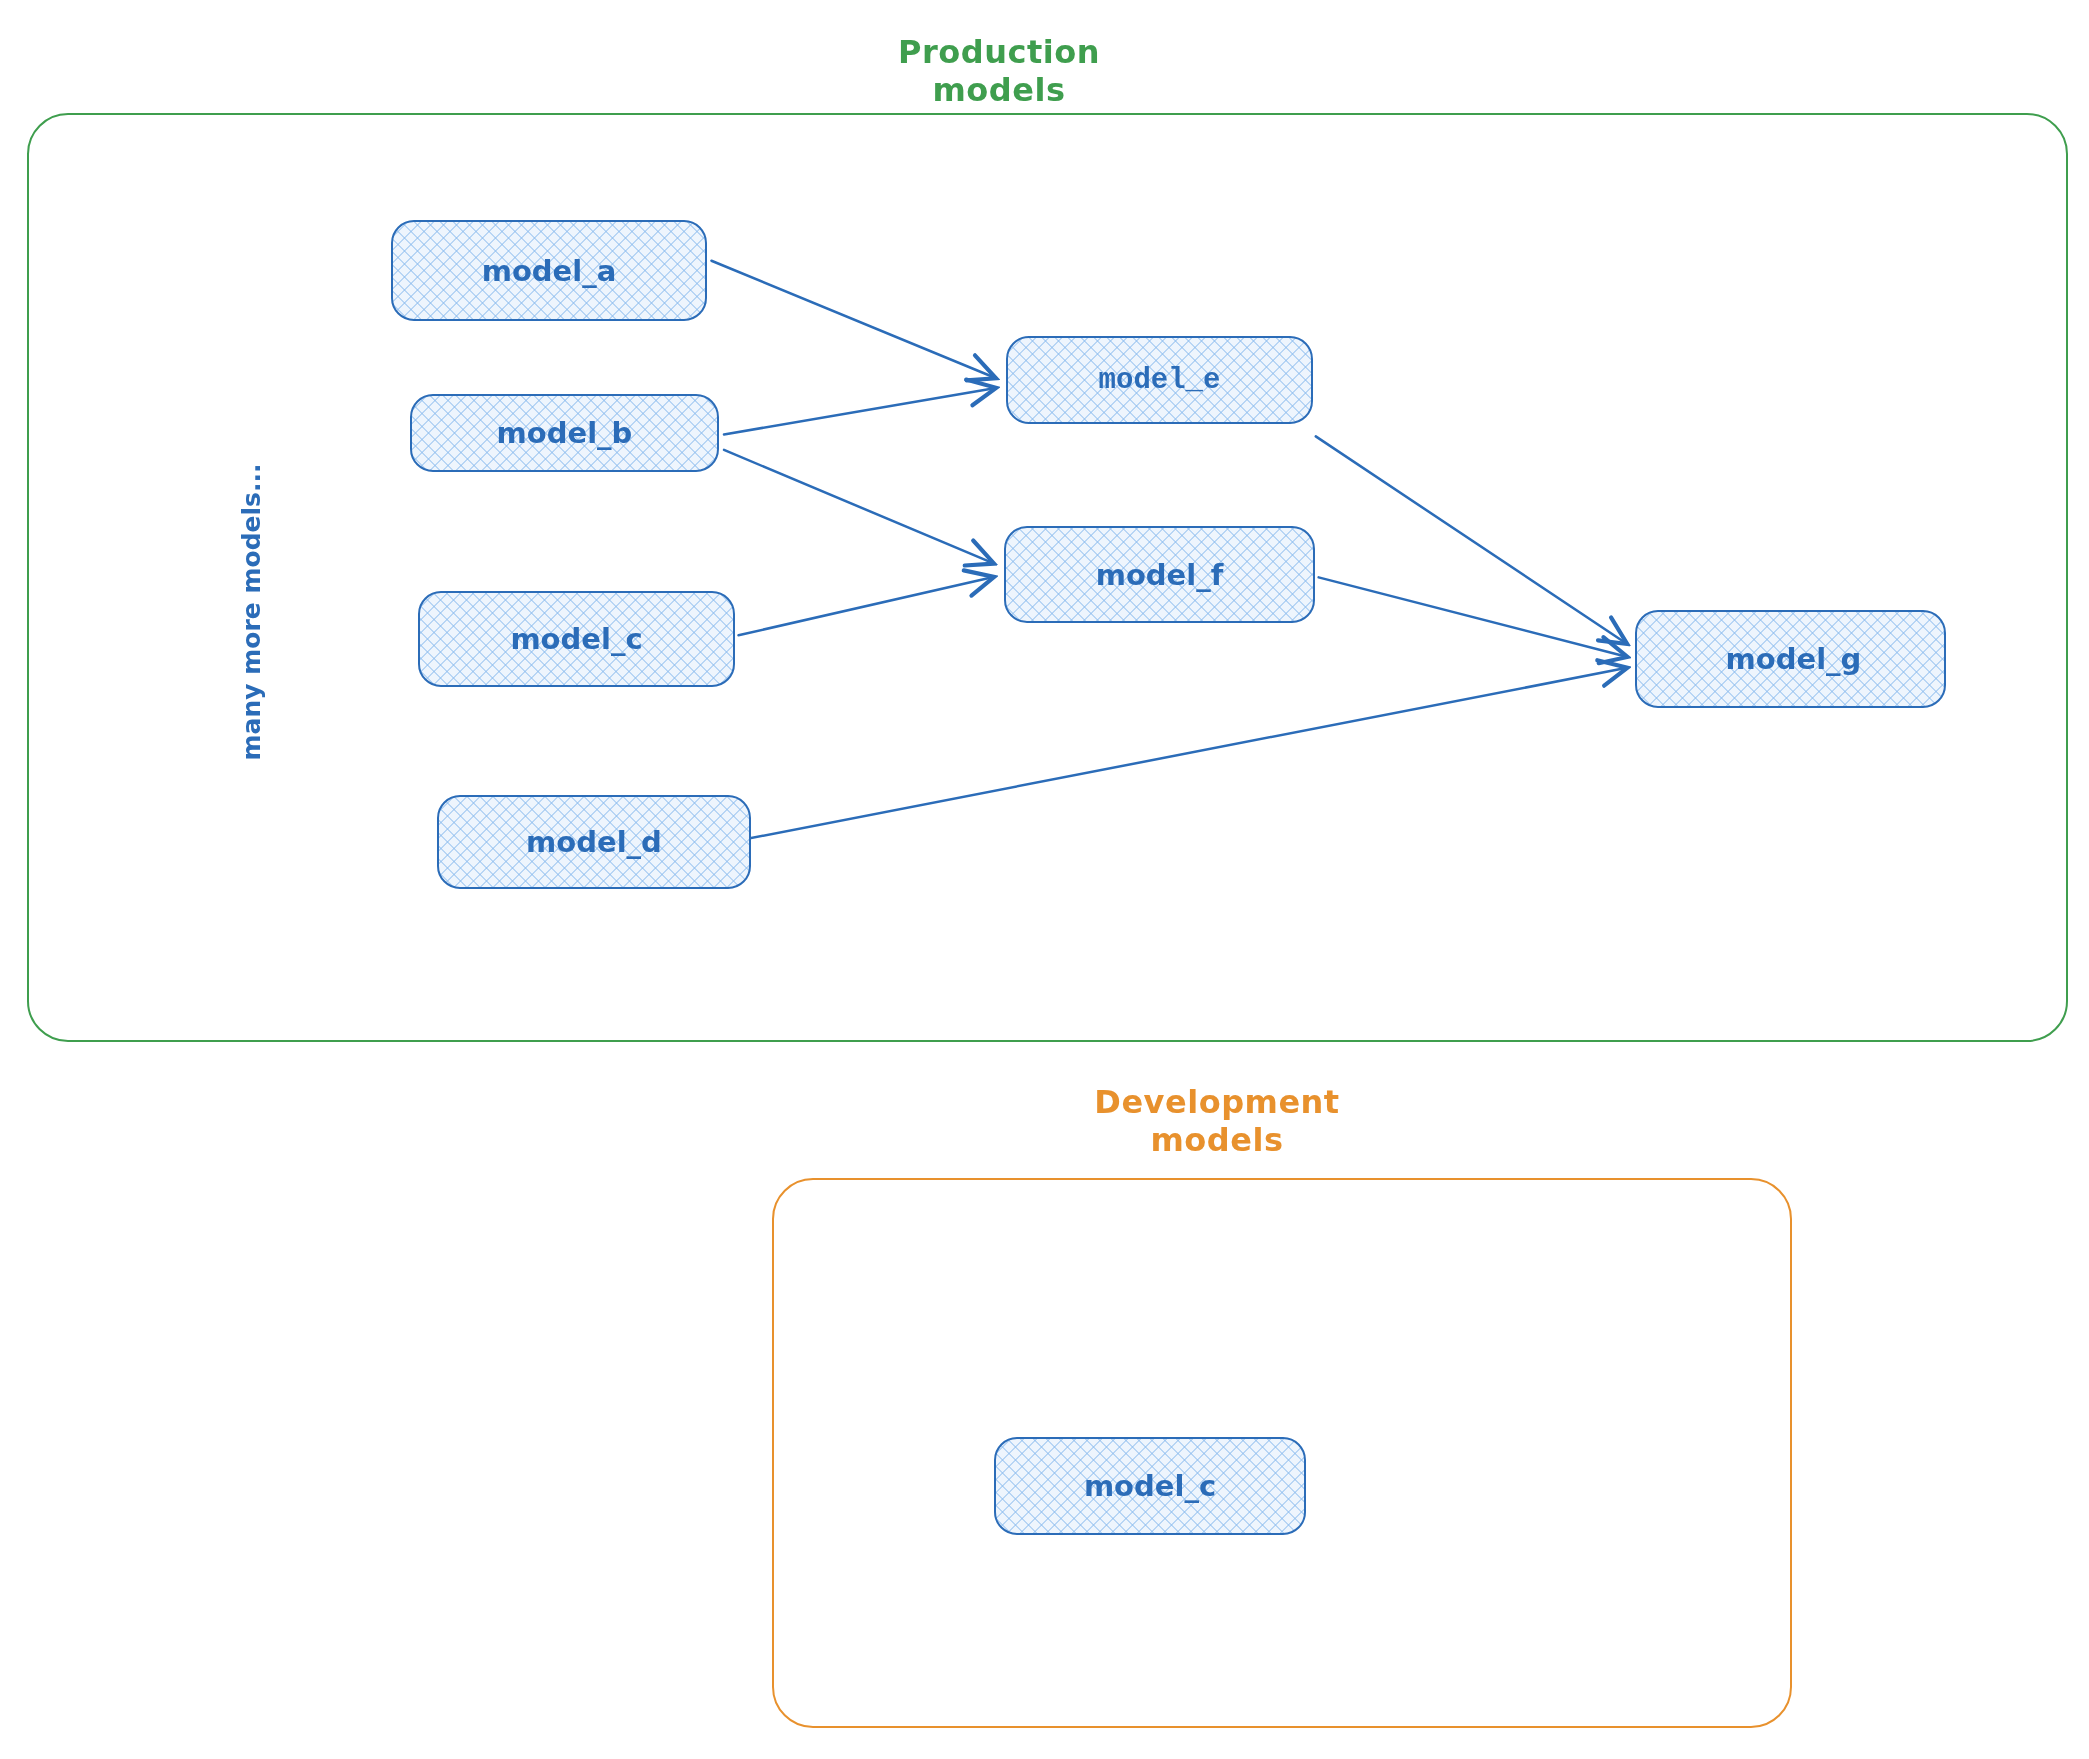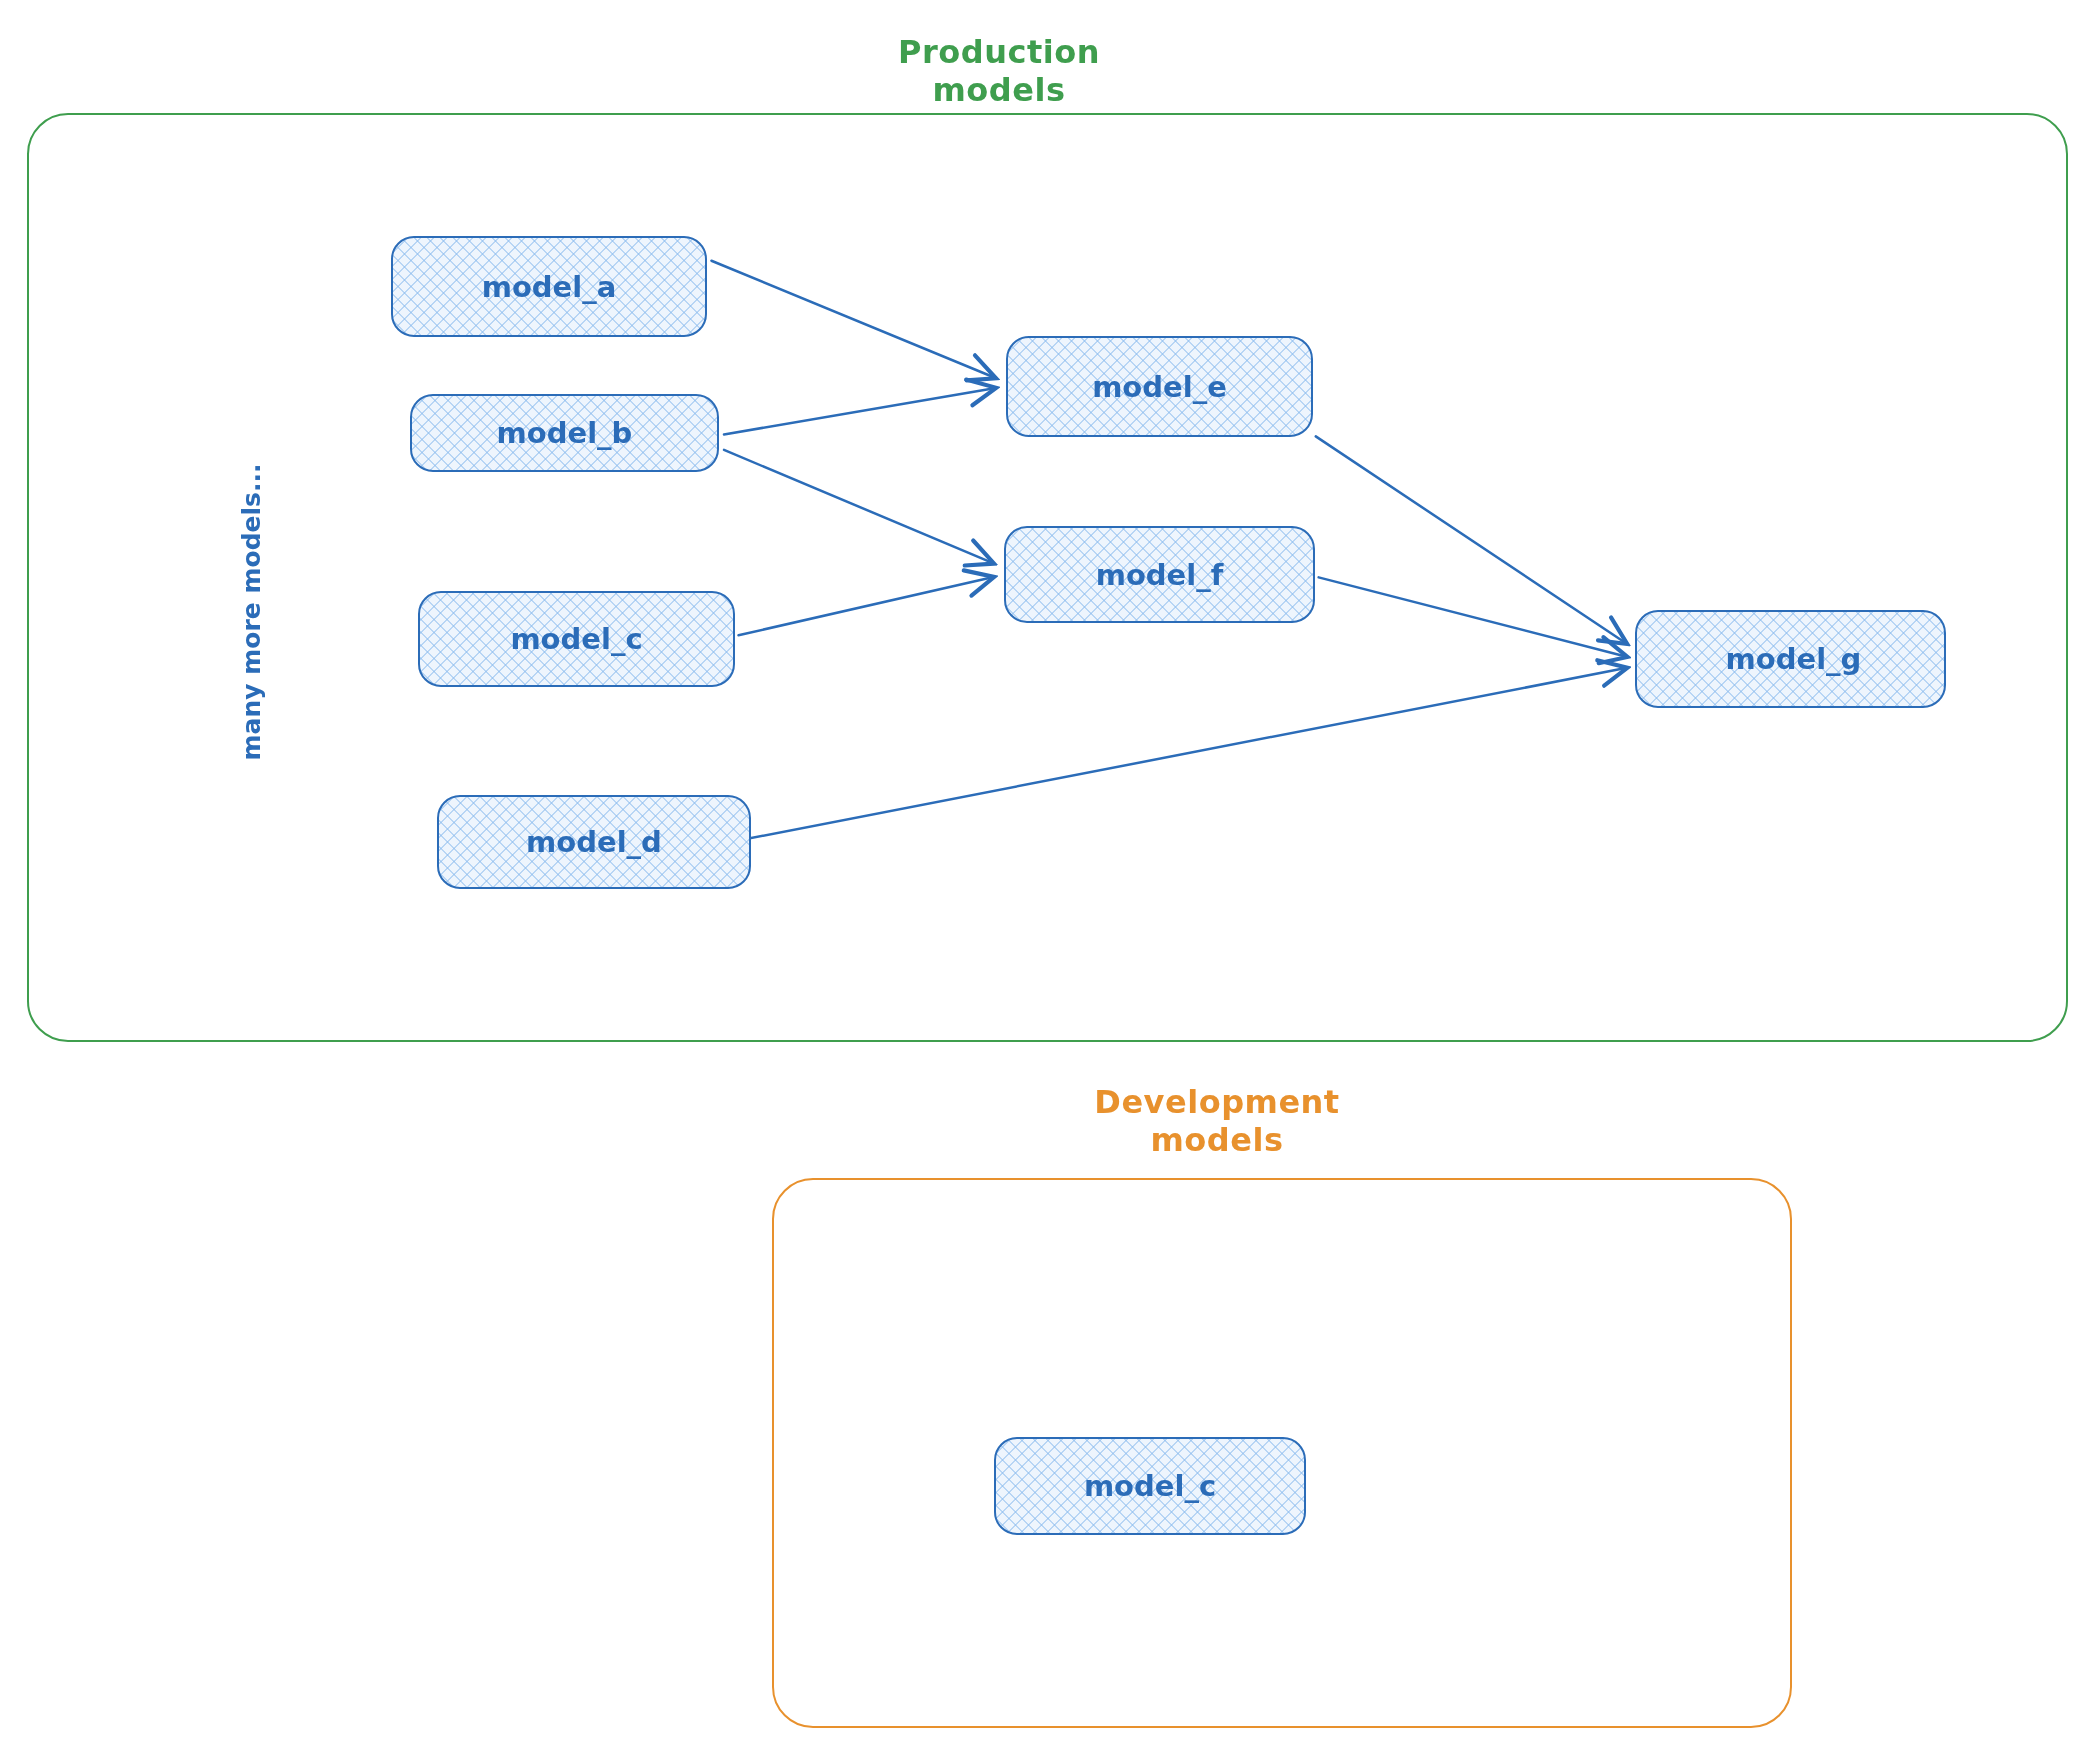--- a/index.html
+++ b/index.html
@@ -62,25 +62,25 @@
     font-weight: 600;
     color: #2b6cb8;
     border: 2.9px solid #2b6cb8;
     border-radius: 23px;
     background-color: #eef5fd;
     background-image:
       repeating-linear-gradient(45deg,  rgba(140,188,238,0.55) 0 1.5px, transparent 1.5px 9.2px),
       repeating-linear-gradient(135deg, rgba(140,188,238,0.55) 0 1.5px, transparent 1.5px 9.2px);
     box-sizing: border-box;
   }
-  .node-a     { left: 391px;  top: 220px;  width: 316px; height: 101px; margin-top: 16px; }
+  .node-a     { left: 391px;  top: 220px;  width: 316px; height: 101px; }
   .node-b     { left: 410px;  top: 394px;  width: 309px; height: 78px; }
   .node-c     { left: 418px;  top: 591px;  width: 317px; height: 96px;  }
   .node-d     { left: 437px;  top: 795px;  width: 314px; height: 94px;  }
-  .node-e     { left: 1006px; top: 336px;  width: 307px; height: 101px; }
+  .node-e     { left: 1006px; top: 336px;  width: 307px; height: 88px; font-family: Liberation Mono, monospace; }
   .node-f     { left: 1004px; top: 526px;  width: 311px; height: 97px; }
   .node-g     { left: 1635px; top: 610px;  width: 311px; height: 98px; padding-left: 6px; }
   .node-c-dev { left: 994px; top: 1437px; width: 312px; height: 98px; }
   svg.edges {
     position: absolute;
     left: 0; top: 0;
     width: 2089px; height: 1759px;
     pointer-events: none;
   }
   svg.edges line {

